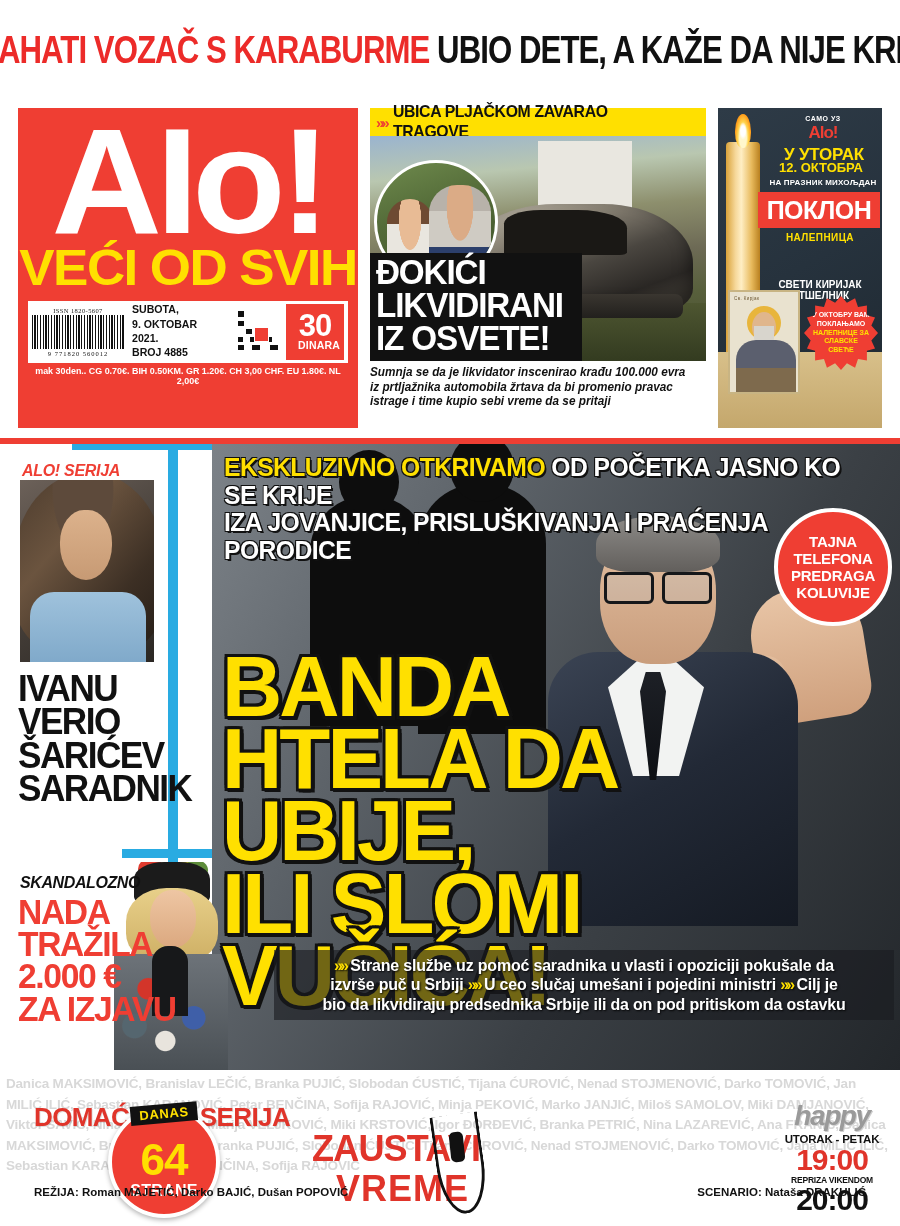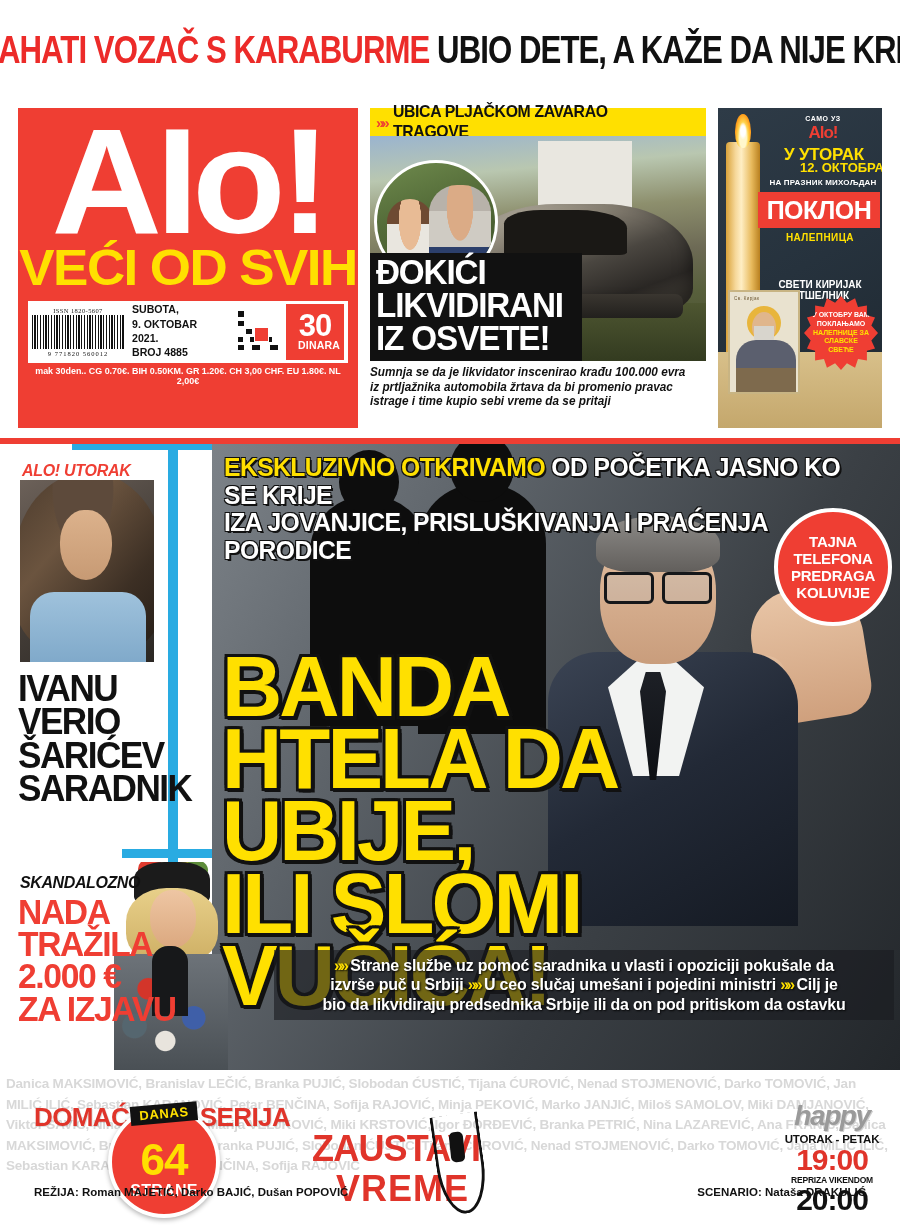--- a/index.html
+++ b/index.html
@@ -141,21 +141,21 @@
     background:radial-gradient(ellipse at 50% 70%, #fff7cc 0 30%, #ffd34d 48%, #ff9d1a 70%, rgba(255,120,0,0) 100%);
     border-radius:50% 50% 45% 45%; filter:blur(.4px); }
   .flame::after { content:""; position:absolute; left:4px; top:8px; width:8px; height:18px;
     background:radial-gradient(ellipse,#fff 0 40%,rgba(255,255,255,0) 70%); border-radius:50%; }
   .promo .samo { position:absolute; left:50px; top:7px; width:110px; text-align:center;
     color:#fff; font-size:7px; font-weight:bold; letter-spacing:.5px; }
   .promo .alomini { position:absolute; left:50px; top:15px; width:110px; text-align:center;
     color:#ef3e33; font-size:17px; font-weight:bold; letter-spacing:-1px; }
   .promo .lineA { position:absolute; left:50px; top:37px; width:112px; text-align:center;
     color:#ffe000; font-size:17px; font-weight:bold; letter-spacing:-.2px; }
-  .promo .lineB { position:absolute; left:68px; top:52px; width:112px; text-align:center;
+  .promo .lineB { position:absolute; left:47px; top:52px; width:112px; text-align:center;
     color:#ffe000; font-size:13px; font-weight:bold; }
   .promo .lineC { position:absolute; left:46px; top:70px; width:118px; text-align:center;
     color:#fff; font-size:8px; font-weight:bold; letter-spacing:.2px; }
   .poklon { position:absolute; left:40px; top:84px; width:122px; height:36px;
     background:#ef3e33; display:flex; align-items:center; justify-content:center; }
   .poklon span { color:#fff; font-size:25px; font-weight:bold; letter-spacing:-.5px; }
   .promo .nalep { position:absolute; left:44px; top:124px; width:116px; text-align:center;
     color:#ffe000; font-size:10px; font-weight:bold; letter-spacing:.4px; }
   .promo .sv1 { position:absolute; left:44px; top:140px; width:116px; text-align:center;
     color:#fff; font-size:10px; font-weight:bold; line-height:1.08;margin-top:32px; }
@@ -432,21 +432,21 @@
     </div>
   </div>
 
   <div class="reddiv"></div>
 
   <div class="main">
 
     <div class="leftcol">
       <div class="bluebar"></div>
       <div class="bluevert"></div>
-      <div class="saznaje">ALO! UTORAK</div>
+      <div class="saznaje">ALO! SERIJA</div>
       <div class="ivaphoto">
         <div class="hair"></div>
         <div class="fc"></div>
         <div class="shirt"></div>
       </div>
       <div class="ivahead">
         <div>IVANU</div>
         <div>VERIO</div>
         <div>ŠARIĆEV</div>
         <div>SARADNIK</div>

